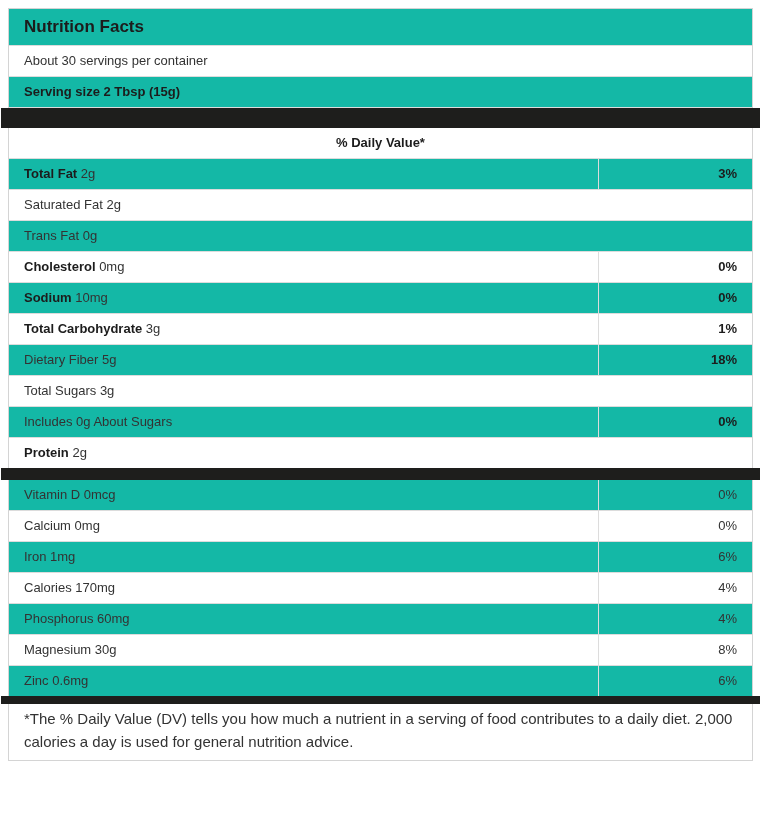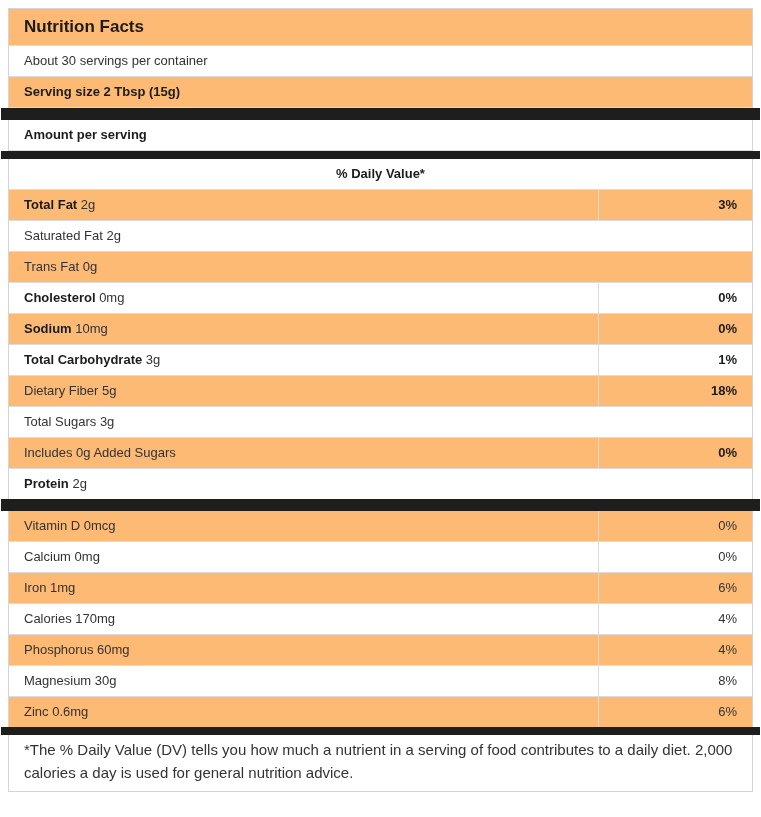--- a/index.html
+++ b/index.html
@@ -23,21 +23,21 @@
   }
   .row {
     display: flex;
     align-items: stretch;
     min-height: 30px;
     border-bottom: 1px solid #dcdcdc;
     font-size: 13px;
     line-height: 1.35;
   }
   .row:last-child { border-bottom: none; }
-  .row.striped { background: #fdba74; }
+  .row.striped { background: #14b8a6; }
   .name-cell {
     flex: 1 1 auto;
     display: flex;
     align-items: center;
     padding: 4px 15px;
   }
   .dv-cell {
     flex: 0 0 138px;
     width: 138px;
     border-left: 1px solid #dcdcdc;
@@ -91,25 +91,20 @@
     </div>
 
     <div class="row striped">
       <div class="name-cell">
         <span class="b">Serving size 2 Tbsp (15g)</span>
       </div>
     </div>
 
     <div class="bar h12"></div>
 
-    <div class="row">
-      <div class="name-cell">
-        <span class="b">Amount per serving</span>
-      </div>
-    </div>
 
 
     <div class="bar h8"></div>
 
     <div class="row dv-header">
       <div class="name-cell">
         <span class="b">% Daily Value*</span>
       </div>
     </div>
 
@@ -138,21 +133,21 @@
         </div>
         <div class="row striped">
           <div class="name-cell"><span>Dietary Fiber</span>&nbsp;<span>5g</span></div>
           <div class="dv-cell b">18%</div>
         </div>
         <div class="row">
           <div class="name-cell"><span>Total Sugars</span>&nbsp;<span>3g</span></div>
         </div>
         <div class="row striped">
           <div class="name-cell">
-            <span>Includes 0g Added Sugars</span>
+            <span>Includes 0g About Sugars</span>
           </div>
           <div class="dv-cell b">0%</div>
         </div>
         <div class="row">
           <div class="name-cell"><span class="b">Protein</span>&nbsp;<span>2g</span></div>
         </div>
       </div>
 
     <div class="bar h12"></div>
 

